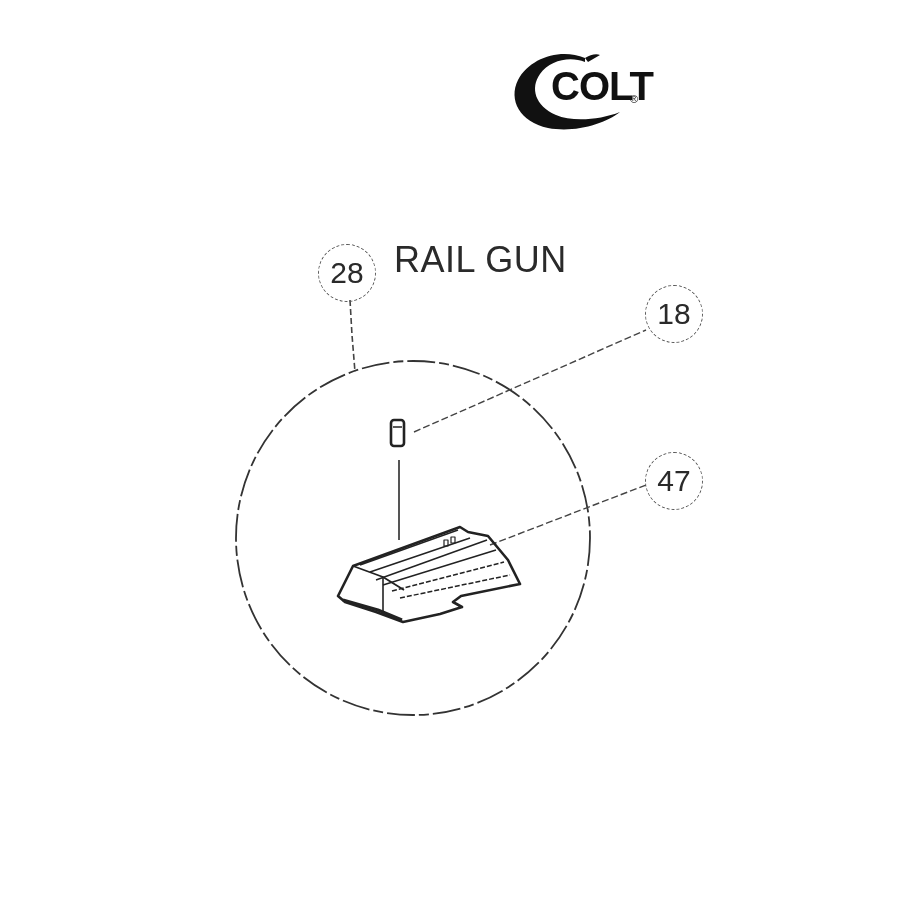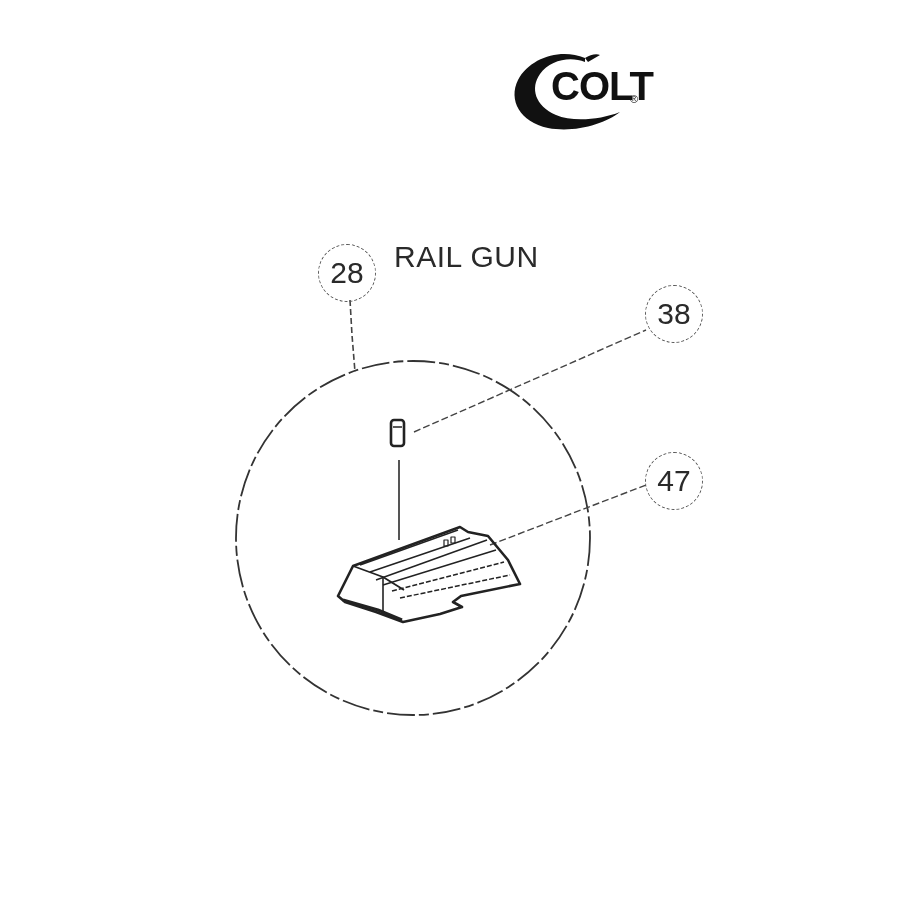--- a/index.html
+++ b/index.html
@@ -1,21 +1,21 @@
 <!DOCTYPE html>
 <html><head>
   <meta charset="utf-8">
   <style>
     html, body { margin: 0; padding: 0; background: #ffffff; }
     body { width: 900px; height: 900px; position: relative; overflow: hidden; font-family: "Liberation Sans", sans-serif; }
     .canvas { position: absolute; left: 0; top: 0; width: 900px; height: 900px; }
     .logo { position: absolute; left: 513px; top: 50px; width: 150px; height: 82px; }
     .logo-text { position: absolute; left: 38px; top: 16px; font-family: "Liberation Sans", sans-serif; font-weight: 900; font-size: 40px; letter-spacing: -1px; color: #111111; line-height: 1; }
     .logo-reg { position: absolute; left: 117px; top: 43px; font-size: 11px; color: #222222; }
-    .title { position: absolute; left: 394px; top: 242px; font-size: 30px; color: #2a2a2a; letter-spacing: 0.5px; line-height: 1; text-align: right; }
+    .title { position: absolute; left: 394px; top: 242px; font-size: 36px; color: #2a2a2a; letter-spacing: 0.5px; line-height: 1; text-align: right; }
     .callout { position: absolute; width: 58px; height: 58px; border: 1.6px dashed #555555; border-radius: 50%; box-sizing: border-box; display: flex; align-items: center; justify-content: center; font-size: 30px; color: #2a2a2a; }
   </style>
 </head>
 <body>
 
 <svg class="canvas" viewBox="0 0 900 900" xmlns="http://www.w3.org/2000/svg">
 
   <g>
     <path d="M585,58 C560,48 530,58 518,80 C508,100 520,122 548,128 C575,133 605,124 620,112 C600,120 572,122 556,115 C535,106 530,88 540,74 C550,60 570,56 585,62 Z" fill="#111111"></path>
     <path d="M585,58 C590,55 596,53 600,55 C596,57 592,60 588,62 Z" fill="#111111"></path>
@@ -59,14 +59,14 @@
 </svg>
 
 <div class="logo">
   <span class="logo-text">COLT</span>
   <span class="logo-reg">®</span>
 </div>
 
 <div class="callout" style="left:318px; top:244px;">28</div>
 <div class="title">RAIL GUN</div>
 
-<div class="callout" style="left:645px; top:285px;">38</div>
+<div class="callout" style="left:645px; top:285px;">18</div>
 <div class="callout" style="left:645px; top:452px;">47</div>
 
 </body></html>

